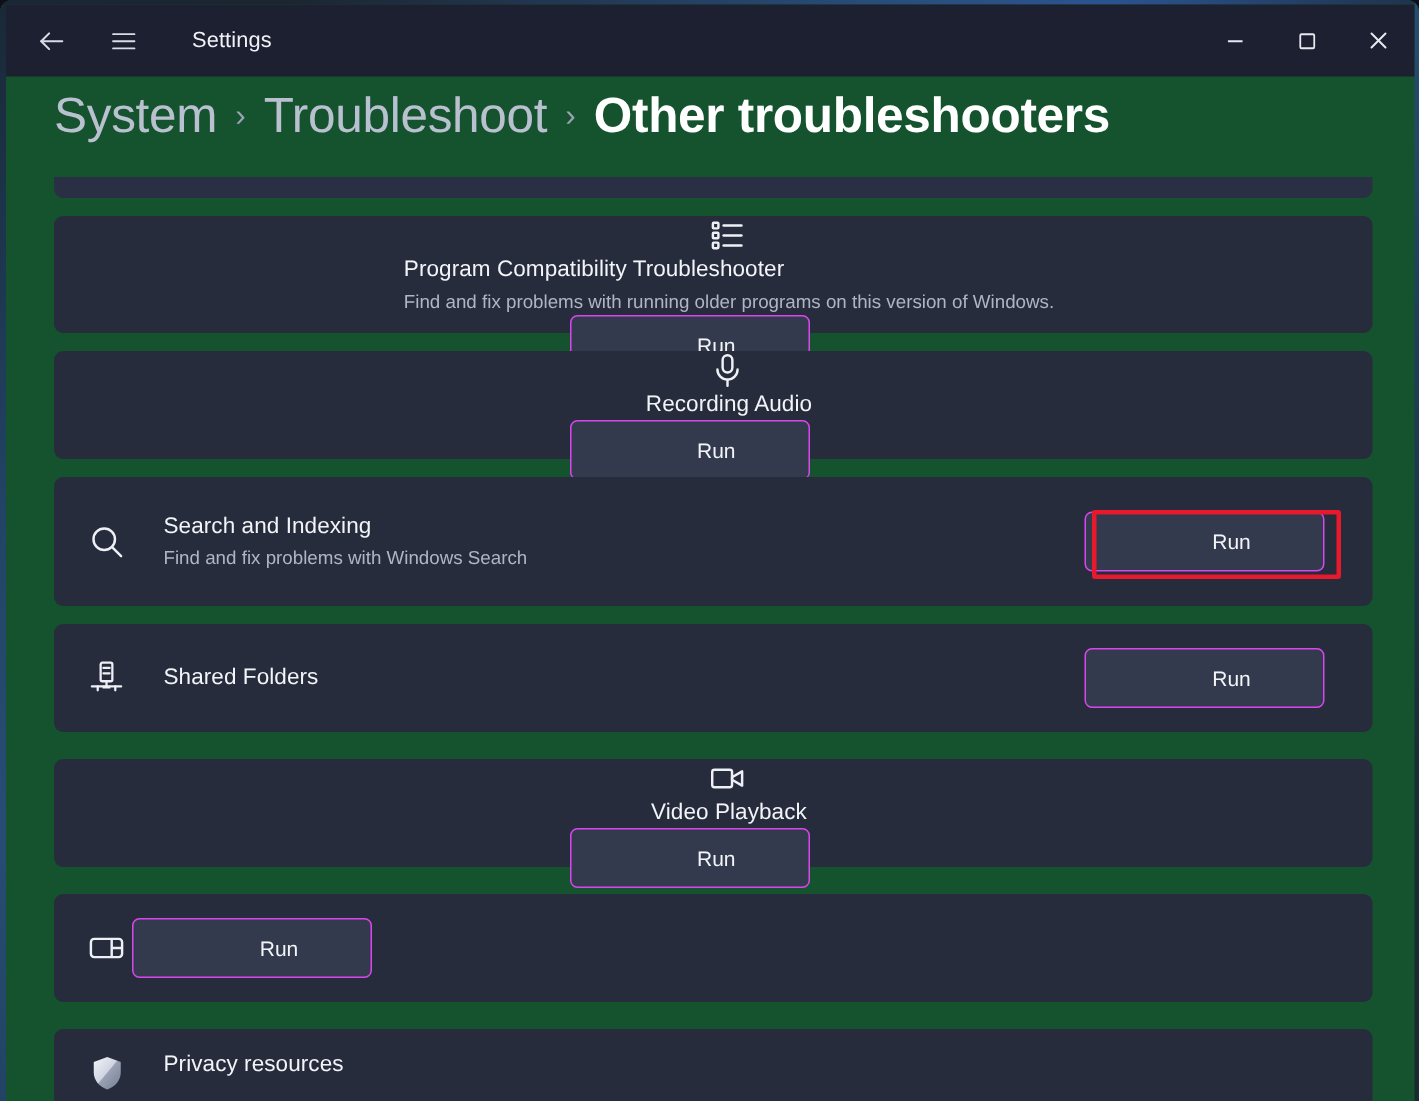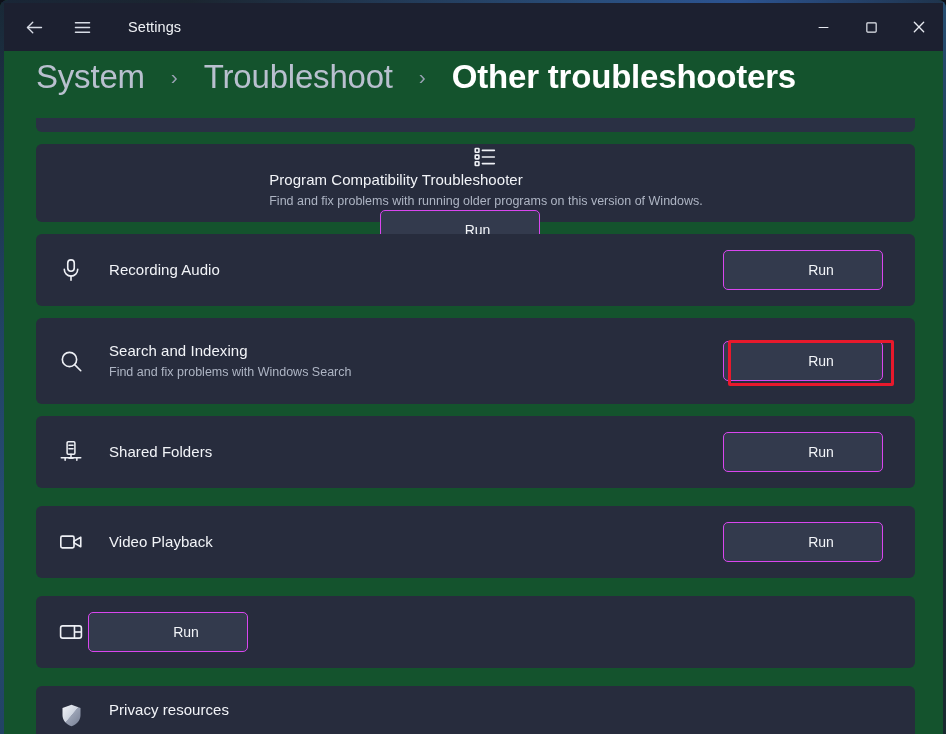--- a/index.html
+++ b/index.html
@@ -55,21 +55,21 @@
   }
   .wc {
     width: 48px; height: 48px;
     display: flex; align-items: center; justify-content: center;
     color: #e6e9f0;
   }
 
   
   #breadcrumb {
     position: absolute; left: 36px; top: 58px;
-    display: flex; align-items: baseline; gap: 26px;
+    display: flex; align-items: baseline; gap: 12px;
     white-space: nowrap;
   }
   .crumb {
     font-size: 33px;
     color: #b9c0cf;
     font-weight: 400;
     letter-spacing: -0.2px;
   }
   .crumb.current { color: #ffffff; font-weight: 600; }
   .crumb-sep {
@@ -191,21 +191,21 @@
             <path d="M9.6 18.1h11"></path>
         </svg>
       </div>
       <div class="texts">
         <div class="item-title">Program Compatibility Troubleshooter</div>
         <div class="item-sub">Find and fix problems with running older programs on this version of Windows.</div>
       </div>
       <button class="run-btn">Run</button>
     </div>
 
-    <div class="card" style="top:116px;height:72px;">
+    <div class="card" style="top:116px;height:72px;flex-direction:column;">
       <div class="icon-wrap">
         <svg width="26" height="26" viewBox="0 0 24 24" fill="none" stroke="#eef0f5" stroke-width="1.5" stroke-linecap="round" stroke-linejoin="round">
           <rect x="9" y="2.6" width="6" height="10.6" rx="3"></rect>
           <path d="M5.8 11.4a6.2 6.2 0 0 0 12.4 0"></path>
           <path d="M12 17.6v3.8"></path>
         </svg>
       </div>
       <div class="texts">
         <div class="item-title">Recording Audio</div>
       </div>
@@ -239,21 +239,21 @@
             <path d="M17.4 17.2v2.4"></path>
           <path d="M9.6 16.8h4.8v1.6H9.6z" fill="#eef0f5" stroke="none"></path>
         </svg>
       </div>
       <div class="texts">
         <div class="item-title">Shared Folders</div>
       </div>
       <button class="run-btn">Run</button>
     </div>
 
-    <div class="card" style="top:388px;height:72px;">
+    <div class="card" style="top:388px;height:72px;flex-direction:column;">
       <div class="icon-wrap">
         <svg width="26" height="26" viewBox="0 0 24 24" fill="none" stroke="#eef0f5" stroke-width="1.5" stroke-linejoin="round">
           <rect x="2.6" y="6.6" width="12.2" height="10.8" rx="1.4"></rect>
           <path d="M14.8 11.2 21 7.6v8.8l-6.2-3.6z"></path>
         </svg>
       </div>
       <div class="texts">
         <div class="item-title">Video Playback</div>
       </div>
       <button class="run-btn">Run</button>

